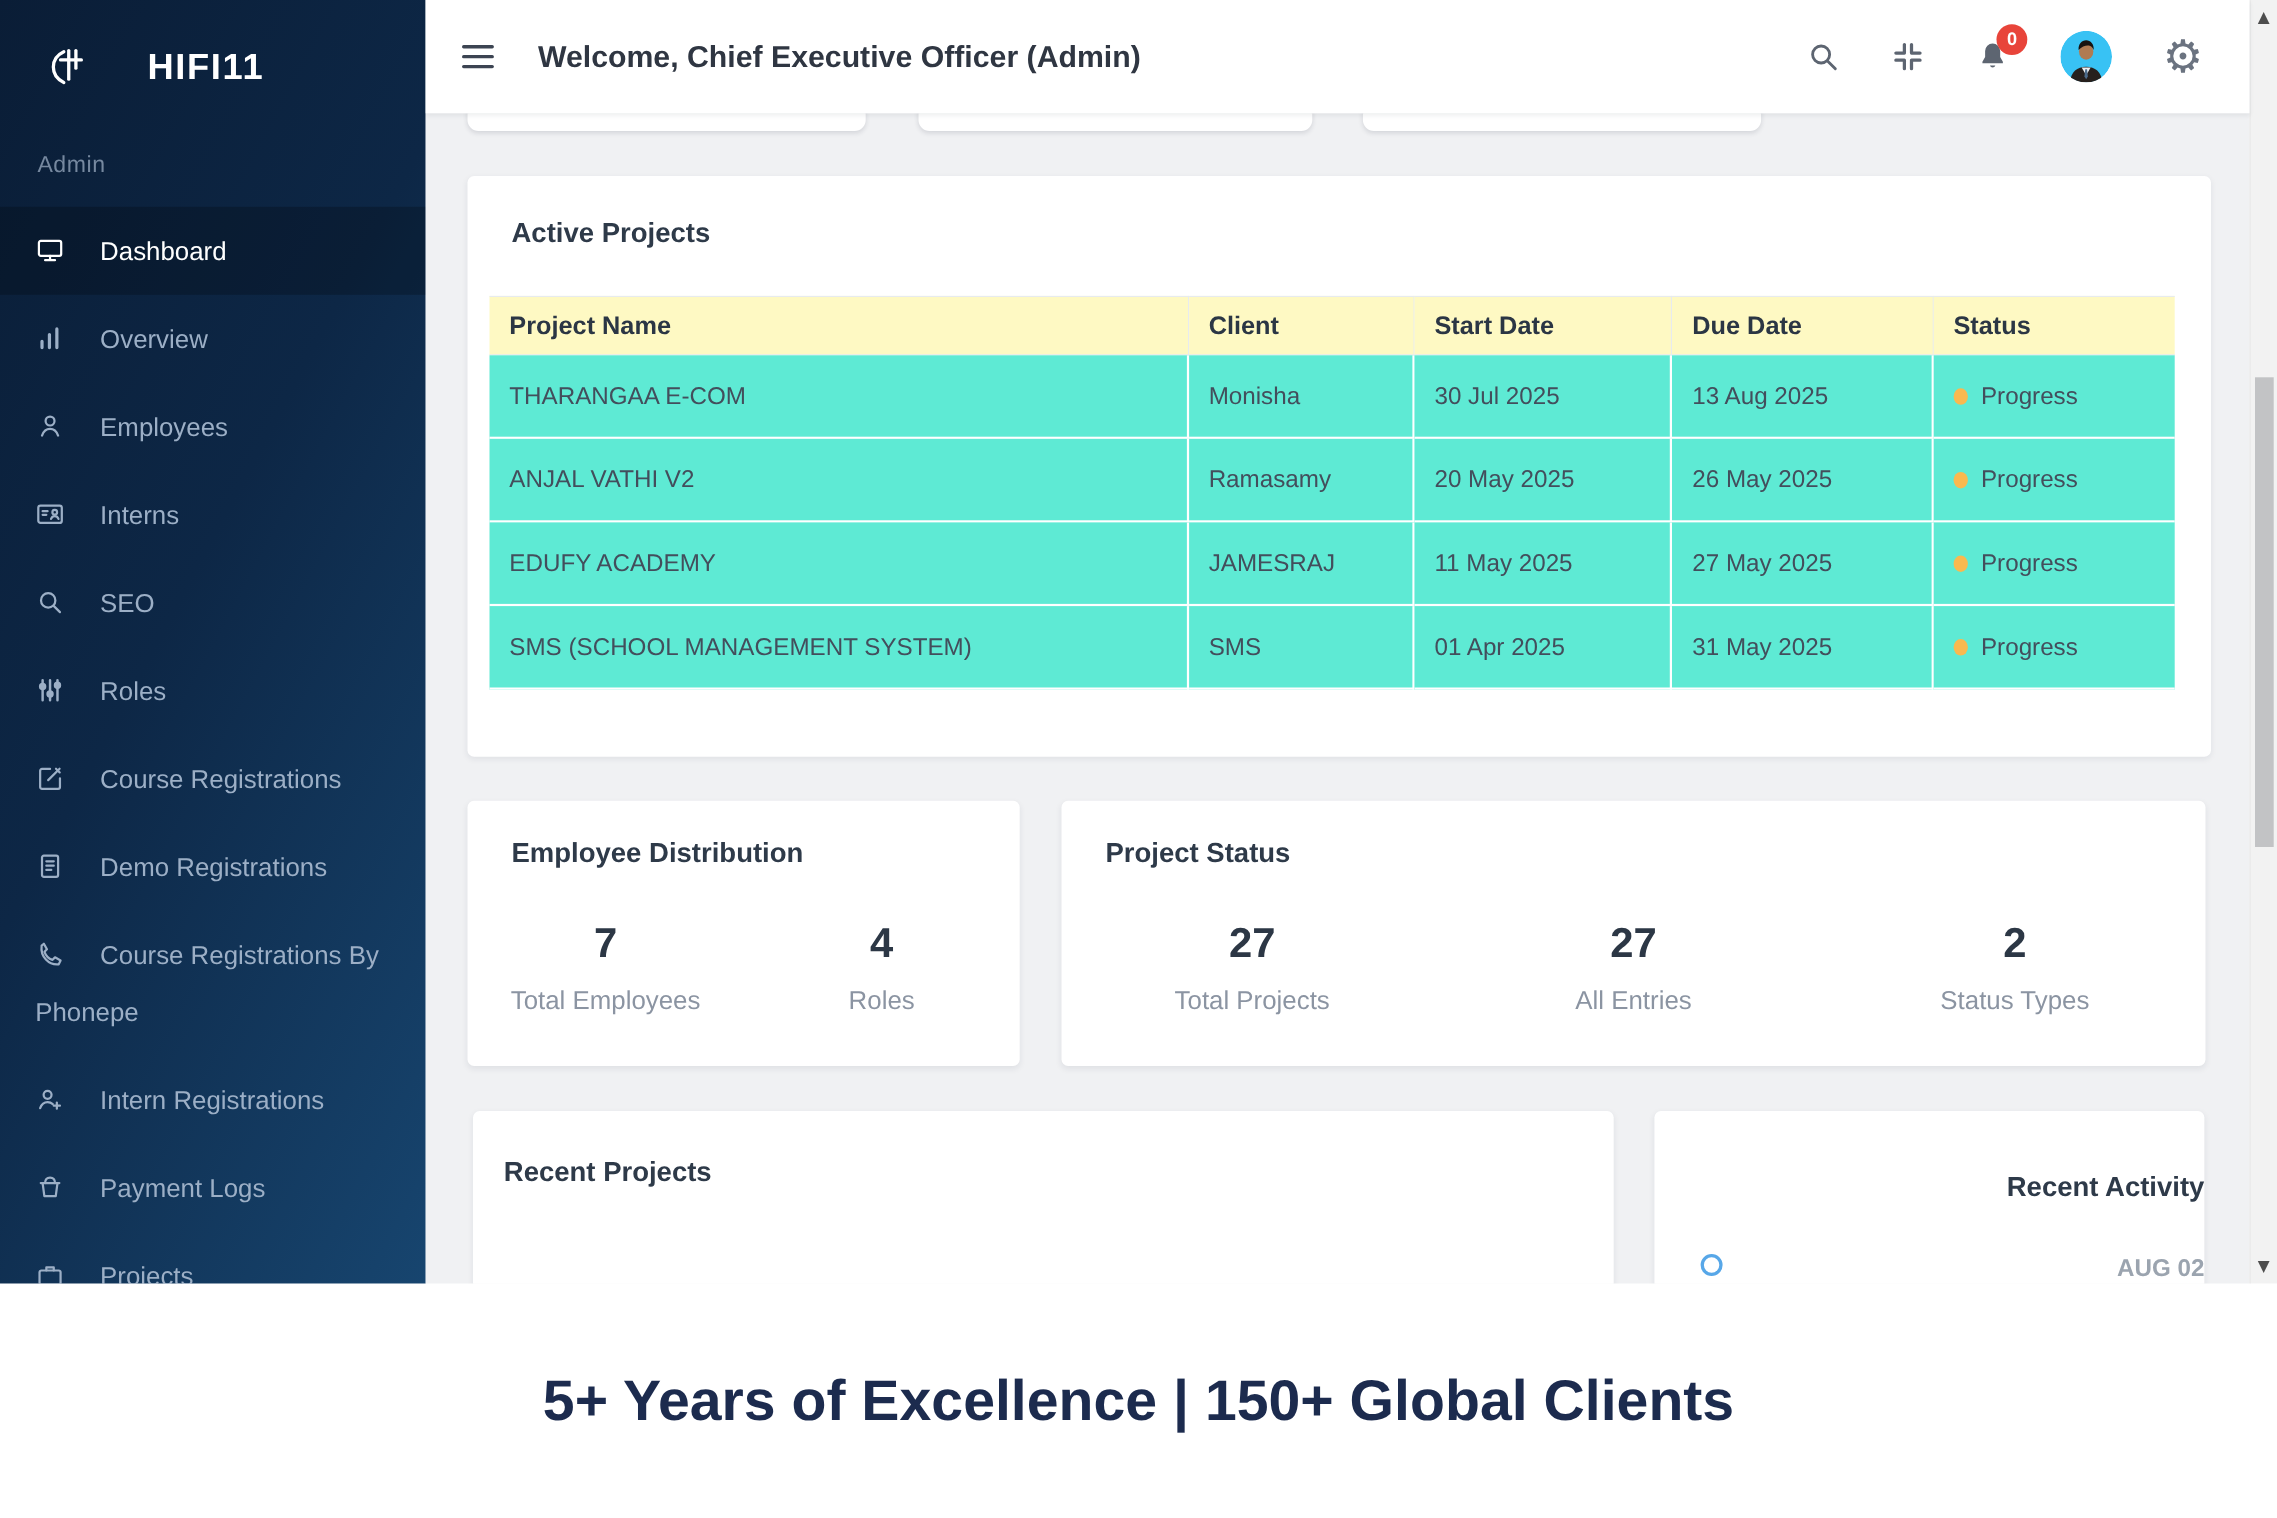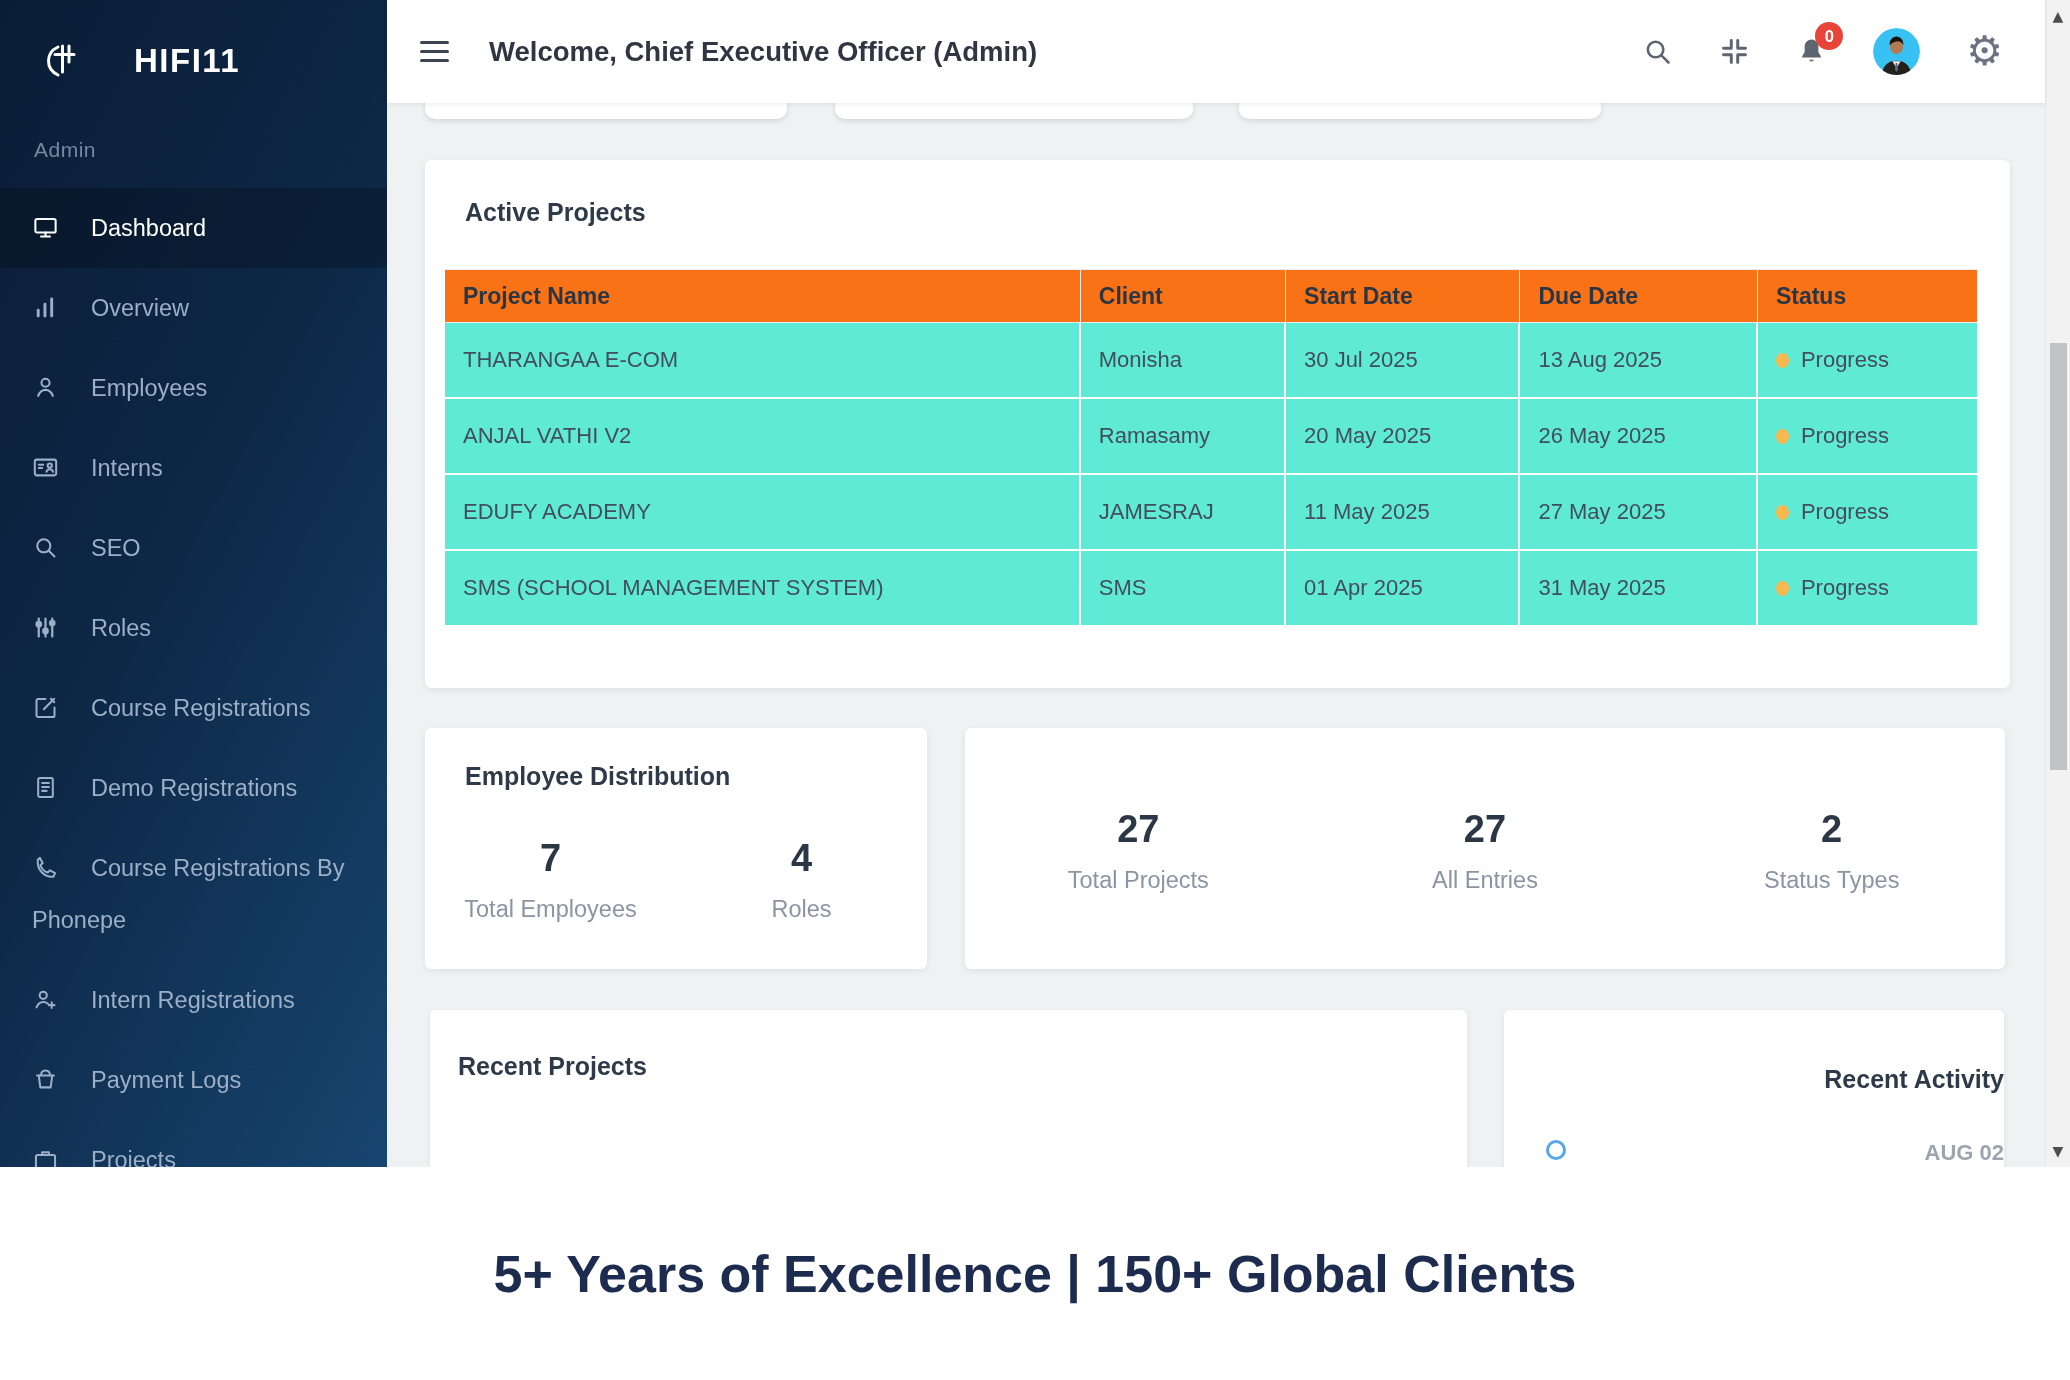--- a/index.html
+++ b/index.html
@@ -42,21 +42,21 @@
   .stub { position:absolute; top:-14px; height:30px; background:#ffffff; border-radius:10px;
     box-shadow:0 2px 5px rgba(25,35,60,0.14); }
 
   
   .ap-card { left:38px; top:57px; width:1585px; height:528px; padding:38px 33px 0 20px; }
   .ap-card .card-title { padding-left:20px; }
   .table { margin-top:42px; width:100%; }
   .trow { display:flex; }
   .tcell { display:flex; align-items:center; padding-left:18px; }
   .c0{width:41.5%;} .c1{width:13.4%;} .c2{width:15.3%;} .c3{width:15.5%;} .c4{width:14.3%;}
-  .thead .tcell { height:54px; font-size:23px; font-weight:bold; color:#2b3644; background:#f97316;
+  .thead .tcell { height:54px; font-size:23px; font-weight:bold; color:#2b3644; background:#fef9c3;
     border-top:1px solid #e7ebef; border-bottom:1px solid #e7ebef; border-right:1px solid #e7ebef; }
   .thead .tcell:last-child { border-right:none; }
   .tbody .tcell { height:76px; font-size:22px; color:#434e5c; background:#5eead4;
     border-right:2px solid #fff; border-bottom:2px solid #fff; }
   .tbody .trow .tcell:last-child { border-right:none; }
   .dot { display:inline-block; width:13px; height:15px; border-radius:50%; background:#F9B94F; margin-right:12px; flex:none; }
 
   
   .ed-card { left:38px; top:625px; width:502px; height:241px; padding:34px 0 0 40px; }
   .ps-card { left:578px; top:625px; width:1040px; height:241px; padding:34px 0 0 40px; }
@@ -297,20 +297,21 @@
             <div class="stat-label">Total Employees</div>
           </div>
           <div class="stat">
             <div class="stat-value">4</div>
             <div class="stat-label">Roles</div>
           </div>
         </div>
       </section>
 
       <section class="card ps-card">
+        <div class="card-title">Project Status</div>
         <div class="stats-row">
           <div class="stat">
             <div class="stat-value">27</div>
             <div class="stat-label">Total Projects</div>
           </div>
           <div class="stat">
             <div class="stat-value">27</div>
             <div class="stat-label">All Entries</div>
           </div>
           <div class="stat">

